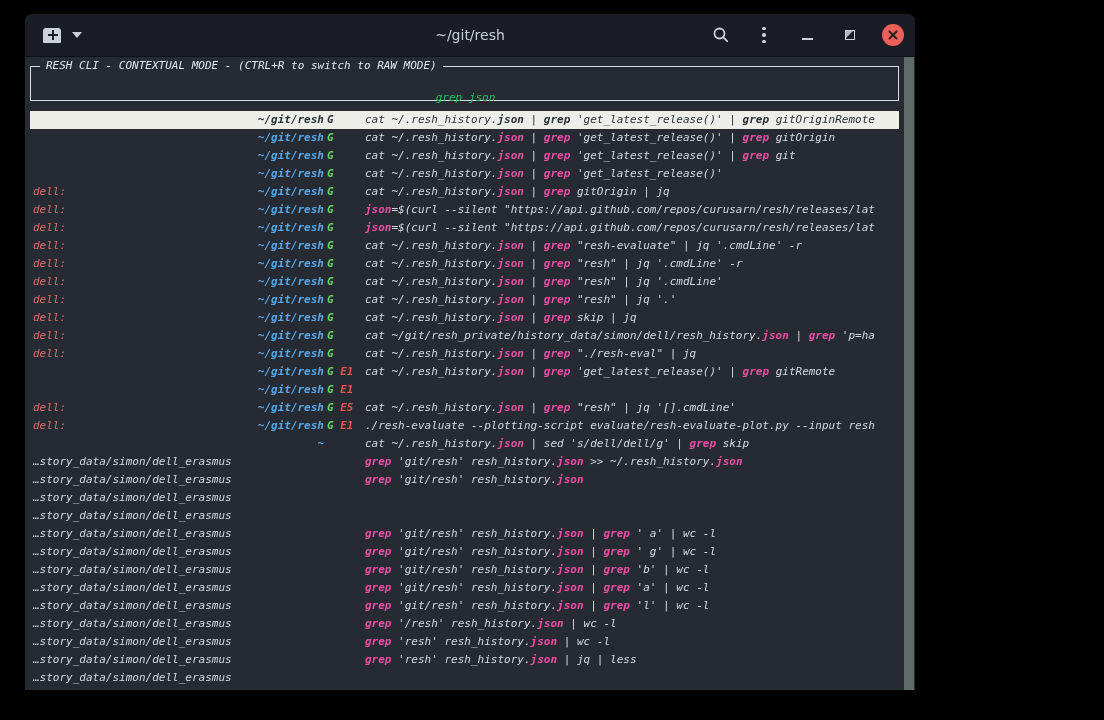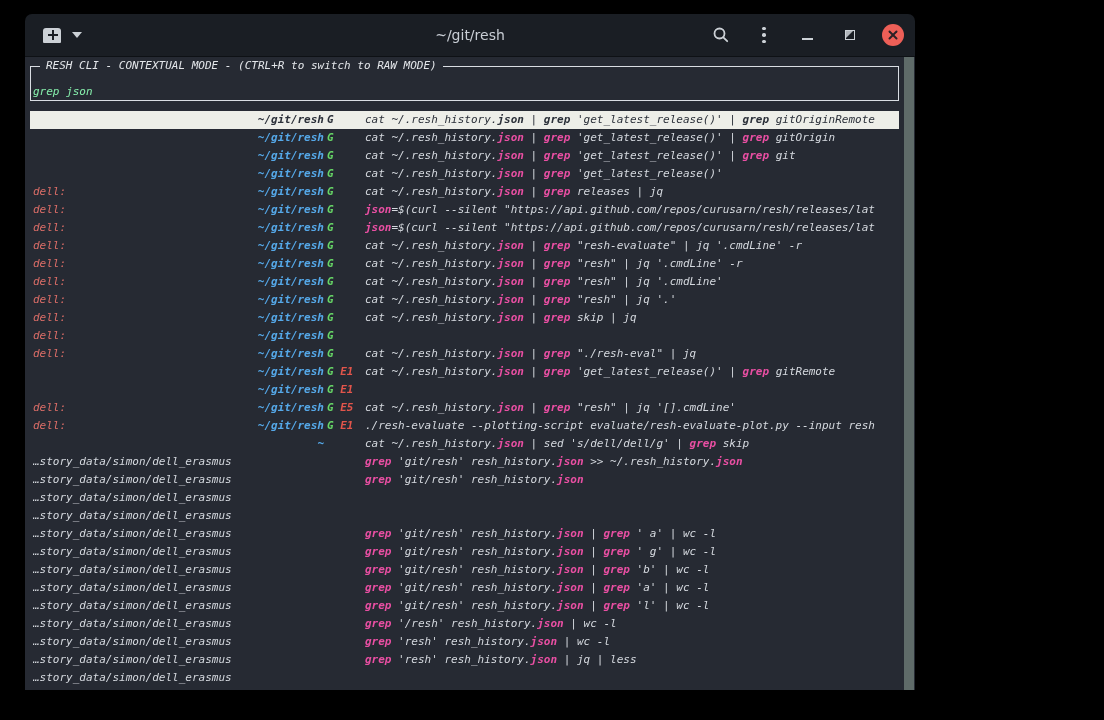--- a/index.html
+++ b/index.html
@@ -50,21 +50,21 @@
   }
   .scrollbar{position:absolute;right:1px;top:0;bottom:0;width:10px;background:var(--scrollbar);cursor:pointer;}
   .querybox{
     position:absolute;left:5px;right:16px;top:9px;height:35px;
     border:1px solid var(--border);
   }
   .box-title{
     position:absolute;top:-10px;left:9px;background:var(--bg);
     padding:0 6px;color:#e3e6ea;white-space:pre;
   }
-  .query{margin-top:16px;padding-left:2px;color:#86efac;white-space:pre;}
+  .query{margin-top:22px;padding-left:2px;color:#22c55e;white-space:pre;text-align:center;}
   
   .rows{position:absolute;left:5px;right:16px;top:54px;}
   .row{height:18px;display:flex;padding-left:3px;white-space:pre;overflow:hidden;cursor:pointer;}
   .row.sel{background:var(--selbg);}
   .lb{display:flex;justify-content:space-between;width:291px;flex:0 0 291px;overflow:hidden;}
   .flags{width:41px;flex:0 0 41px;padding-left:3px;font-weight:bold;}
   .cmd{flex:1;overflow:hidden;}
   .host{color:var(--fg);}
   .host.red{color:var(--hostred);}
   .path{color:var(--blue);font-weight:bold;}
@@ -119,29 +119,29 @@
   <div class="terminal">
     <div class="querybox">
       <div class="box-title">RESH CLI - CONTEXTUAL MODE - (CTRL+R to switch to RAW MODE)</div>
       <div class="query">grep json</div>
     </div>
     <div class="rows">
         <div class="row sel"><span class="lb"><span class="host"></span><span class="path">~/git/resh</span></span><span class="flags"><span class="g">G</span></span><span class="cmd"><span>cat ~/.resh_history.</span><span class="hl">json</span><span> | </span><span class="hl">grep</span><span> 'get_latest_release()' | </span><span class="hl">grep</span><span> gitOriginRemote</span></span></div>
         <div class="row"><span class="lb"><span class="host"></span><span class="path">~/git/resh</span></span><span class="flags"><span class="g">G</span></span><span class="cmd"><span>cat ~/.resh_history.</span><span class="hl">json</span><span> | </span><span class="hl">grep</span><span> 'get_latest_release()' | </span><span class="hl">grep</span><span> gitOrigin</span></span></div>
         <div class="row"><span class="lb"><span class="host"></span><span class="path">~/git/resh</span></span><span class="flags"><span class="g">G</span></span><span class="cmd"><span>cat ~/.resh_history.</span><span class="hl">json</span><span> | </span><span class="hl">grep</span><span> 'get_latest_release()' | </span><span class="hl">grep</span><span> git</span></span></div>
         <div class="row"><span class="lb"><span class="host"></span><span class="path">~/git/resh</span></span><span class="flags"><span class="g">G</span></span><span class="cmd"><span>cat ~/.resh_history.</span><span class="hl">json</span><span> | </span><span class="hl">grep</span><span> 'get_latest_release()'</span></span></div>
-        <div class="row"><span class="lb"><span class="host red">dell:</span><span class="path">~/git/resh</span></span><span class="flags"><span class="g">G</span></span><span class="cmd"><span>cat ~/.resh_history.</span><span class="hl">json</span><span> | </span><span class="hl">grep</span><span> releases | jq</span></span></div>
+        <div class="row"><span class="lb"><span class="host red">dell:</span><span class="path">~/git/resh</span></span><span class="flags"><span class="g">G</span></span><span class="cmd"><span>cat ~/.resh_history.</span><span class="hl">json</span><span> | </span><span class="hl">grep</span><span> gitOrigin | jq</span></span></div>
         <div class="row"><span class="lb"><span class="host red">dell:</span><span class="path">~/git/resh</span></span><span class="flags"><span class="g">G</span></span><span class="cmd"><span class="hl">json</span><span>=$(curl --silent "https://api.github.com/repos/curusarn/resh/releases/lat</span></span></div>
         <div class="row"><span class="lb"><span class="host red">dell:</span><span class="path">~/git/resh</span></span><span class="flags"><span class="g">G</span></span><span class="cmd"><span class="hl">json</span><span>=$(curl --silent "https://api.github.com/repos/curusarn/resh/releases/lat</span></span></div>
         <div class="row"><span class="lb"><span class="host red">dell:</span><span class="path">~/git/resh</span></span><span class="flags"><span class="g">G</span></span><span class="cmd"><span>cat ~/.resh_history.</span><span class="hl">json</span><span> | </span><span class="hl">grep</span><span> "resh-evaluate" | jq '.cmdLine' -r</span></span></div>
         <div class="row"><span class="lb"><span class="host red">dell:</span><span class="path">~/git/resh</span></span><span class="flags"><span class="g">G</span></span><span class="cmd"><span>cat ~/.resh_history.</span><span class="hl">json</span><span> | </span><span class="hl">grep</span><span> "resh" | jq '.cmdLine' -r</span></span></div>
         <div class="row"><span class="lb"><span class="host red">dell:</span><span class="path">~/git/resh</span></span><span class="flags"><span class="g">G</span></span><span class="cmd"><span>cat ~/.resh_history.</span><span class="hl">json</span><span> | </span><span class="hl">grep</span><span> "resh" | jq '.cmdLine'</span></span></div>
         <div class="row"><span class="lb"><span class="host red">dell:</span><span class="path">~/git/resh</span></span><span class="flags"><span class="g">G</span></span><span class="cmd"><span>cat ~/.resh_history.</span><span class="hl">json</span><span> | </span><span class="hl">grep</span><span> "resh" | jq '.'</span></span></div>
         <div class="row"><span class="lb"><span class="host red">dell:</span><span class="path">~/git/resh</span></span><span class="flags"><span class="g">G</span></span><span class="cmd"><span>cat ~/.resh_history.</span><span class="hl">json</span><span> | </span><span class="hl">grep</span><span> skip | jq</span></span></div>
-        <div class="row"><span class="lb"><span class="host red">dell:</span><span class="path">~/git/resh</span></span><span class="flags"><span class="g">G</span></span></div>
+        <div class="row"><span class="lb"><span class="host red">dell:</span><span class="path">~/git/resh</span></span><span class="flags"><span class="g">G</span></span><span class="cmd"><span>cat ~/git/resh_private/history_data/simon/dell/resh_history.</span><span class="hl">json</span><span> | </span><span class="hl">grep</span><span> 'p=ha</span></span></div>
         <div class="row"><span class="lb"><span class="host red">dell:</span><span class="path">~/git/resh</span></span><span class="flags"><span class="g">G</span></span><span class="cmd"><span>cat ~/.resh_history.</span><span class="hl">json</span><span> | </span><span class="hl">grep</span><span> "./resh-eval" | jq</span></span></div>
         <div class="row"><span class="lb"><span class="host"></span><span class="path">~/git/resh</span></span><span class="flags"><span class="g">G</span> <span class="e">E1</span></span><span class="cmd"><span>cat ~/.resh_history.</span><span class="hl">json</span><span> | </span><span class="hl">grep</span><span> 'get_latest_release()' | </span><span class="hl">grep</span><span> gitRemote</span></span></div>
         <div class="row"><span class="lb"><span class="host"></span><span class="path">~/git/resh</span></span><span class="flags"><span class="g">G</span> <span class="e">E1</span></span></div>
         <div class="row"><span class="lb"><span class="host red">dell:</span><span class="path">~/git/resh</span></span><span class="flags"><span class="g">G</span> <span class="e">E5</span></span><span class="cmd"><span>cat ~/.resh_history.</span><span class="hl">json</span><span> | </span><span class="hl">grep</span><span> "resh" | jq '[].cmdLine'</span></span></div>
         <div class="row"><span class="lb"><span class="host red">dell:</span><span class="path">~/git/resh</span></span><span class="flags"><span class="g">G</span> <span class="e">E1</span></span><span class="cmd"><span>./resh-evaluate --plotting-script evaluate/resh-evaluate-plot.py --input resh</span></span></div>
         <div class="row"><span class="lb"><span class="host"></span><span class="path">~</span></span><span class="flags"></span><span class="cmd"><span>cat ~/.resh_history.</span><span class="hl">json</span><span> | sed 's/dell/dell/g' | </span><span class="hl">grep</span><span> skip</span></span></div>
         <div class="row"><span class="lb"><span class="host">…story_data/simon/dell_erasmus</span><span class="path"></span></span><span class="flags"></span><span class="cmd"><span class="hl">grep</span><span> 'git/resh' resh_history.</span><span class="hl">json</span><span> &gt;&gt; ~/.resh_history.</span><span class="hl">json</span></span></div>
         <div class="row"><span class="lb"><span class="host">…story_data/simon/dell_erasmus</span><span class="path"></span></span><span class="flags"></span><span class="cmd"><span class="hl">grep</span><span> 'git/resh' resh_history.</span><span class="hl">json</span></span></div>
         <div class="row"><span class="lb"><span class="host">…story_data/simon/dell_erasmus</span><span class="path"></span></span><span class="flags"></span></div>
         <div class="row"><span class="lb"><span class="host">…story_data/simon/dell_erasmus</span><span class="path"></span></span><span class="flags"></span></div>

